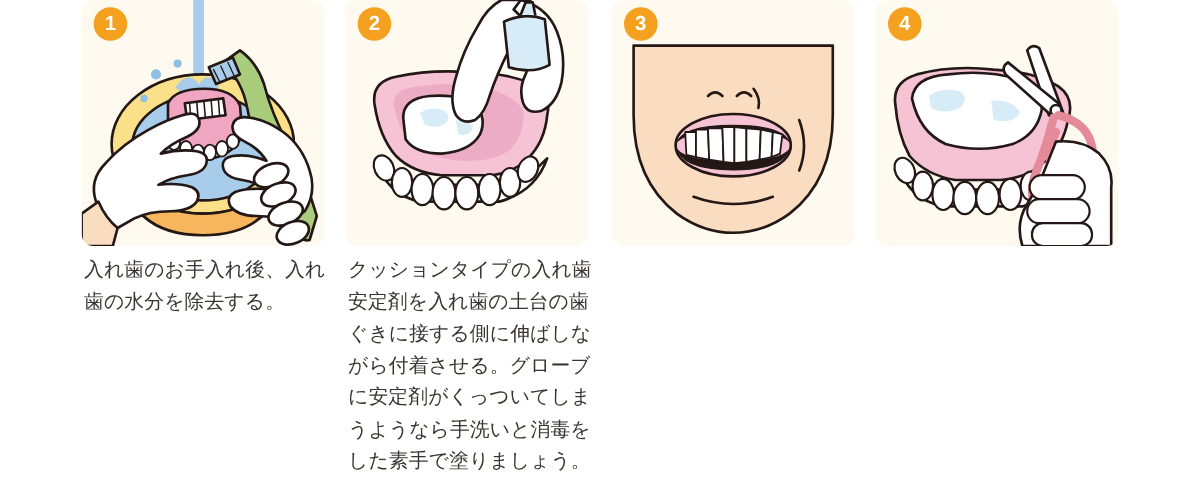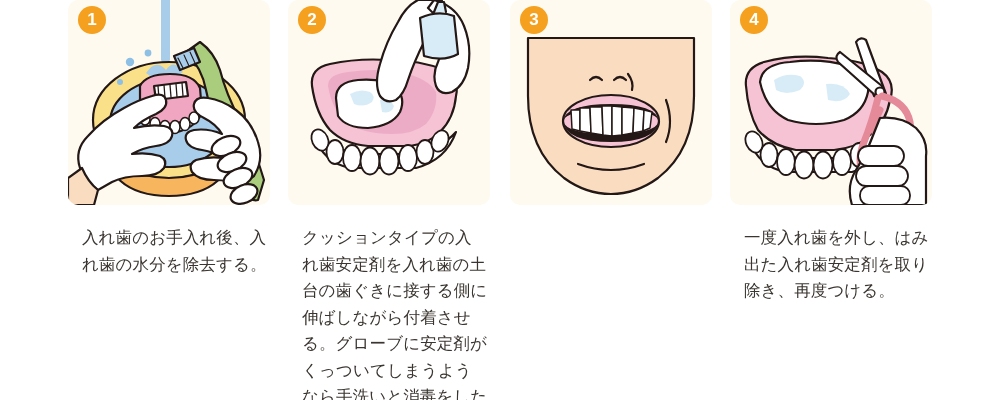--- a/index.html
+++ b/index.html
@@ -65,21 +65,21 @@
     top: 212px;
     left: 2px;
     width: 210px;
     color: #3a3530;
     font-size: 16.5px;
     line-height: 26.5px;
     letter-spacing: 0.1px;
     text-align: left;
   }
   .caption p {
-    margin: 12px;
+    margin: 0;
   }
 </style>
 </head>
 <body>
 
 <div class="board">
 
   <div class="step step-1">
     <div class="figure">
       <svg viewBox="0 0 202 205" xmlns="http://www.w3.org/2000/svg">
@@ -264,18 +264,15 @@
           <path d="M150 118 Q172 116 186 128 Q198 140 196 156 L196 205 L122 205 Q116 186 126 170 Q136 154 142 138 Z" fill="#ffffff"></path>
           <g fill="#ffffff" stroke="#231815" stroke-width="1.8">
             <rect x="128" y="146" width="46" height="20" rx="10"></rect>
             <rect x="126" y="166" width="52" height="20" rx="10"></rect>
             <rect x="130" y="186" width="50" height="19" rx="9"></rect>
           </g>
         </g>
       </svg>
       <div class="badge">4</div>
     </div>
-    <div class="caption">
-      <p>一度入れ歯を外し、はみ出た入れ歯安定剤を取り除き、再度つける。</p>
-    </div>
   </div>
 
 </div>
 
 </body></html>

